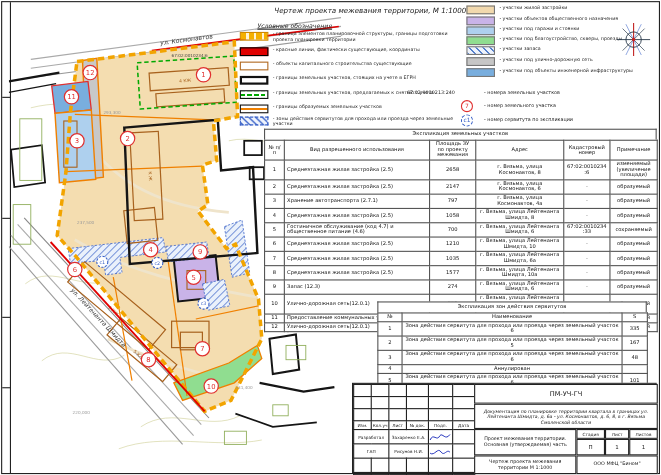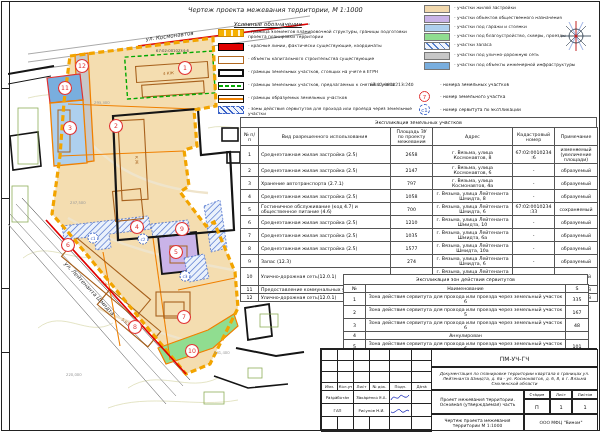--- a/index.html
+++ b/index.html
@@ -2,21 +2,21 @@
 <html><head>
 <meta charset="utf-8">
 <style>
   html,body{margin:0;padding:0}
   body{width:601px;height:432px;position:relative;background:#fff;
        font-family:"DejaVu Sans",sans-serif;color:#1a1a1a;overflow:hidden}
   .sheet-border{position:absolute;inset:1px;border:1.4px solid #222;pointer-events:none}
   .margin-vline{position:absolute;left:9px;top:2px;bottom:2px;width:0;border-left:1px solid #222}
   .margin-tick{position:absolute;left:2px;width:8px;height:0;border-top:1px solid #222}
 
-  .sheet-title{position:absolute;left:188px;top:6px;width:236px;text-align:left;
+  .sheet-title{position:absolute;left:188px;top:6px;width:236px;text-align:right;
        font-size:6.5px;font-style:italic;color:#222}
   .legend-heading{position:absolute;left:234px;top:21px;font-size:5.6px;font-style:italic;
        text-decoration:underline;color:#222}
   .leg-row{position:absolute;display:flex;align-items:flex-start;gap:4px}
   .leg-lbl{font-size:4.3px;line-height:1.2;color:#222}
   .leg-left .leg-lbl{width:172px}
   .leg-right .leg-lbl{width:140px}
   .sw{width:26px;height:8px;box-sizing:border-box;flex:0 0 auto}
   .sw-struct{border:1px solid #d08800;background:repeating-linear-gradient(90deg,#f5b000 0 5px,#fff3d6 5px 7px)}
   .sw-redline{border:1px solid #000;background:#e00000}

